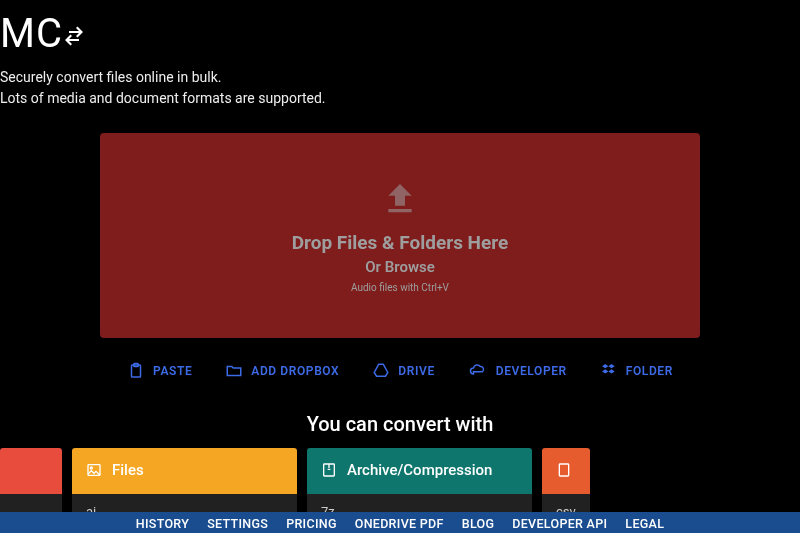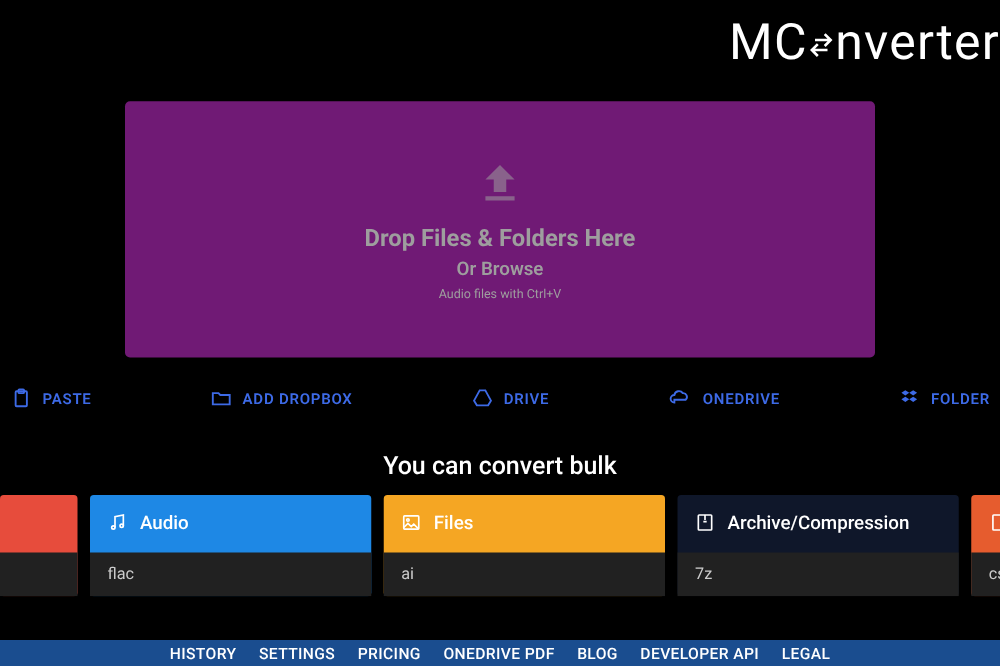--- a/index.html
+++ b/index.html
@@ -5,21 +5,21 @@
   * { margin: 0; padding: 0; box-sizing: border-box; }
   body {
     background: #000;
     font-family: -apple-system, BlinkMacSystemFont, "Segoe UI", Roboto, Arial, sans-serif;
     color: #fff;
     width: 800px;
     height: 533px;
     overflow: hidden;
     position: relative;
   }
-  .header { text-align: right; padding-top: 10px; padding-left: 36px; }
+  .header { text-align: left; padding-top: 10px; }
   .logo {
     display: inline-flex;
     align-items: center;
     font-size: 40px;
     font-weight: 400;
     letter-spacing: 1px;
     color: #fff;
   }
   .logo-icon {
     width: 24px; height: 24px;
@@ -28,39 +28,39 @@
     position: relative;
     top: 2px;
   }
   .tagline {
     font-size: 14px;
     color: #eee;
     margin-top: 10px;
     line-height: 1.5;
   }
   .dropzone {
-    background: #701a75;
+    background: #7f1d1d;
     margin: 24px 100px 0 100px;
     border-radius: 4px;
     height: 205px;
     display: flex;
     flex-direction: column;
     align-items: center;
     justify-content: center;
     cursor: pointer;
   }
   .upload-icon { margin-bottom: 12px; opacity: 0.55; }
   .drop-title { font-size: 19px; font-weight: 700; color: #9e9e9e; }
   .drop-sub { font-size: 15px; color: #9e9e9e; font-weight: 600; margin-top: 4px; }
   .drop-sub .browse { }
   .drop-hint { font-size: 10px; color: #9e9e9e; margin-top: 6px; }
   .source-row {
     display: flex;
-    justify-content: space-between;
-    gap: 36px;
+    justify-content: center;
+    gap: 17px;
     margin-top: 14px;
   }
   .source-btn {
     display: inline-flex;
     align-items: center;
     gap: 8px;
     color: #3d6ae6;
     font-size: 12px;
     font-weight: 600;
     letter-spacing: 0.6px;
@@ -100,21 +100,21 @@
   .cat-body {
     background: #212121;
     margin: 12px -14px 0 -14px;
     padding: 10px 14px;
     font-size: 13px;
     color: #ccc;
   }
   .cat-red    { background: #e74c3c; }
   .cat-blue   { background: #1e88e5; }
   .cat-orange { background: #f5a623; }
-  .cat-teal   { background: #0f172a; }
+  .cat-teal   { background: #0f766e; }
   .cat-dorange{ background: #e65c2e; }
   .footer {
     position: absolute;
     bottom: 0; left: 0; right: 0;
     background: #1a4d8f;
     display: flex;
     justify-content: center;
     gap: 18px;
     padding: 4px 0 2px 0;
   }
@@ -131,21 +131,24 @@
 <body>
 
 <div class="header">
   <div class="logo">
     <span>MC</span>
     <span class="logo-icon">
       <svg viewBox="0 0 24 24" width="24" height="24" fill="#fff">
         <path d="M7 7h10l-3-3 1.5-1.5L21 8l-5.5 5.5L14 12l3-3H7V7zm10 10H7l3 3-1.5 1.5L3 16l5.5-5.5L10 12l-3 3h10v2z"></path>
       </svg>
     </span>
-    <span>nverter</span>
+  </div>
+  <div class="tagline">
+    <div>Securely convert files online in bulk.</div>
+    <div>Lots of media and document formats are supported.</div>
   </div>
 </div>
 
 <div class="dropzone">
   <div class="upload-icon">
     <svg width="40" height="40" viewBox="0 0 24 24" fill="#9e9e9e">
       <path d="M9 16h6v-6h4l-7-7-7 7h4v6zm-4 2h14v2H5v-2z"></path>
     </svg>
   </div>
   <div class="drop-title">Drop Files &amp; Folders Here</div>
@@ -172,47 +175,36 @@
   <div class="source-btn">
     <svg width="18" height="18" viewBox="0 0 24 24" fill="none" stroke="#3d6ae6" stroke-width="2">
       <path d="M9 3h6l6 11-3 5H6l-3-5L9 3z"></path>
     </svg>
     <span>DRIVE</span>
   </div>
   <div class="source-btn">
     <svg width="20" height="18" viewBox="0 0 24 24" fill="none" stroke="#3d6ae6" stroke-width="2">
       <path d="M6 16a4 4 0 010-8 5 5 0 019-2 4 4 0 013 7H6z"></path>
     </svg>
-    <span>ONEDRIVE</span>
+    <span>DEVELOPER</span>
   </div>
   <div class="source-btn">
     <svg width="18" height="18" viewBox="0 0 24 24" fill="#3d6ae6">
       <path d="M6 2l6 4-6 4-6-4 6-4zm12 0l6 4-6 4-6-4 6-4zM6 12l6 4-6 4-6-4 6-4zm12 0l6 4-6 4-6-4 6-4z" transform="scale(0.7) translate(4,2)"></path>
     </svg>
     <span>FOLDER</span>
   </div>
 </div>
 
-<div class="section-title">You can convert bulk</div>
+<div class="section-title">You can convert with</div>
 
 <div class="categories">
   <div class="cat cat-red cat-partial-left">
     <div class="cat-head"></div>
     <div class="cat-body">&nbsp;</div>
-  </div>
-  <div class="cat cat-blue">
-    <div class="cat-head">
-      <svg width="16" height="16" viewBox="0 0 24 24" fill="none" stroke="#fff" stroke-width="2">
-          <path d="M9 18V5l10-2v13"></path>
-          <circle cx="7" cy="18" r="2"></circle>
-          <circle cx="17" cy="16" r="2"></circle>
-        </svg>
-      <span>Audio</span>
-    </div>
-    <div class="cat-body">flac</div>
   </div>
   <div class="cat cat-orange">
     <div class="cat-head">
       <svg width="16" height="16" viewBox="0 0 24 24" fill="none" stroke="#fff" stroke-width="2">
           <rect x="3" y="4" width="18" height="16" rx="1"></rect>
           <circle cx="8" cy="9" r="1.5"></circle>
           <path d="M3 18l5-5 4 4 3-3 6 6"></path>
         </svg>
       <span>Files</span>
     </div>

